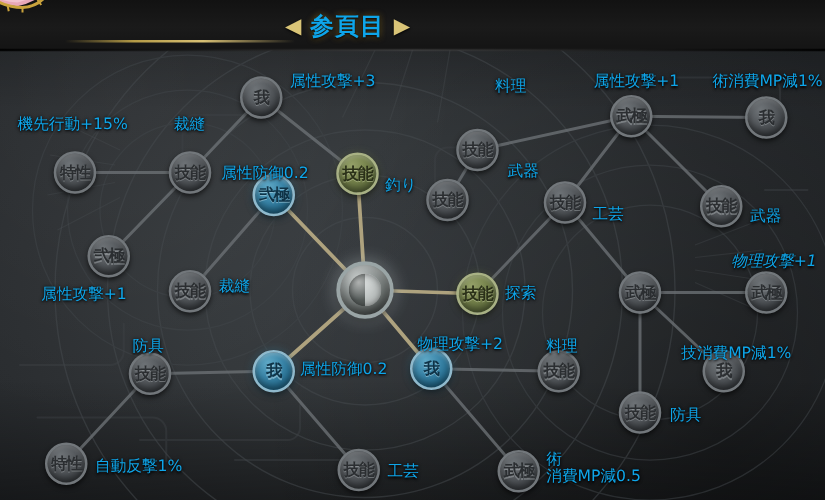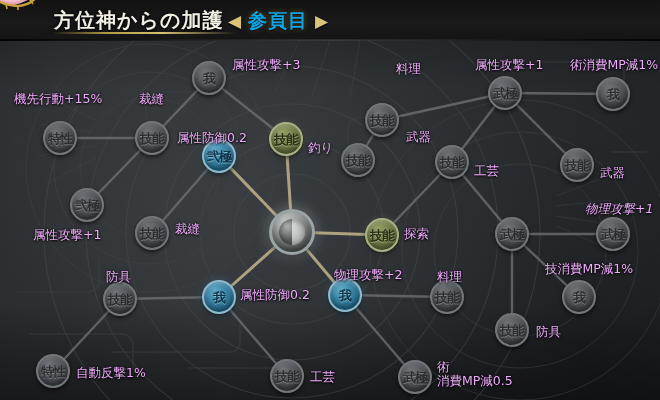--- a/index.html
+++ b/index.html
@@ -117,21 +117,21 @@
     width:26px;height:26px;border-radius:50%;
     background:
       radial-gradient(circle at 30% 26%, rgba(255,255,255,.55), rgba(255,255,255,0) 55%),
       conic-gradient(from 200deg, #4e5452 0deg, #4e5452 160deg, #c9cecd 160deg, #c9cecd 340deg, #4e5452 340deg);
     opacity:.85;
     box-shadow:inset 0 0 6px rgba(0,0,0,.5);
   }
 
   .label{
     position:absolute;z-index:30;
-    font-size:12.5px;color:#f0abfc;line-height:14px;
+    font-size:12.5px;color:#0ea5e9;line-height:14px;
     white-space:nowrap;
     text-shadow:0 1px 2px rgba(0,0,0,.95), 0 0 3px rgba(0,0,0,.85);
     pointer-events:none;
   }
   .label.two{line-height:14px;}
 </style>
 </head>
 <body>
 
 <div id="app">
@@ -234,21 +234,21 @@
       <div class="node grey" style="left: 358px; top: 160px;">技能</div>
       <div class="label" style="left: 406px; top: 130px;">武器</div>
       <div class="node grey" style="left: 577px; top: 165px;">技能</div>
       <div class="label" style="left: 600px; top: 166px;">武器</div>
       <div class="node green" style="left: 382px; top: 235px;">技能</div>
       <div class="label" style="left: 404px; top: 227px;">探索</div>
       <div class="node grey" style="left: 512px; top: 234px;">武極</div>
       <div class="node grey" style="left: 613px; top: 234px;">武極</div>
       <div class="label" style="left: 585px; top: 202px; font-style: italic;">物理攻撃+1</div>
       <div class="node grey" style="left: 579px; top: 297px;">我</div>
-      <div class="label" style="left: 545px; top: 262px;">技消費MP減1%</div>
+      <div class="label" style="left: 545px; top: 275px;">技消費MP減1%</div>
       <div class="node grey" style="left: 512px; top: 330px;">技能</div>
       <div class="label" style="left: 536px; top: 325px;">防具</div>
       <div class="node grey" style="left: 447px; top: 297px;">技能</div>
       <div class="label" style="left: 437px; top: 270px;">料理</div>
       <div class="node blue" style="left: 345px; top: 295px;">我</div>
       <div class="label" style="left: 334px; top: 268px;">物理攻撃+2</div>
       <div class="node grey" style="left: 415px; top: 377px;">武極</div>
       <div class="label two" style="left: 437px; top: 360px;">術<br>消費MP減0.5</div>
       <div class="node grey" style="left: 287px; top: 376px;">技能</div>
       <div class="label" style="left: 310px; top: 370px;">工芸</div>
@@ -265,21 +265,20 @@
 
   <svg class="ornament" viewBox="0 0 64 44">
     <path d="M2 2 Q32 -6 58 6 Q52 22 30 27 Q10 26 2 14 Z" fill="#e8a8b8"></path>
     <path d="M4 4 Q32 -3 55 7 Q50 19 30 24 Q12 23 4 13 Z" fill="#f2c3cf"></path>
     <path d="M2 14 Q16 28 34 28 Q52 27 58 8" fill="none" stroke="#c9a23c" stroke-width="2.4"></path>
     <path d="M10 22 l3 5 M22 26 l1 5 M34 27 l0 5 M46 22 l3 4" stroke="#c9a23c" stroke-width="1.6" fill="none"></path>
     <circle cx="18" cy="11" r="2.4" fill="#ffffff" opacity=".7"></circle>
     <circle cx="38" cy="9" r="2" fill="#ffffff" opacity=".6"></circle>
   </svg>
 
-  <div class="title">方位神からの加護</div>
   <div class="title-rule"></div>
 
   <div class="pager">
     <span class="arrow">◀</span>
     <span class="pnum">参頁目</span>
     <span class="arrow">▶</span>
   </div>
 
 </div>
 

